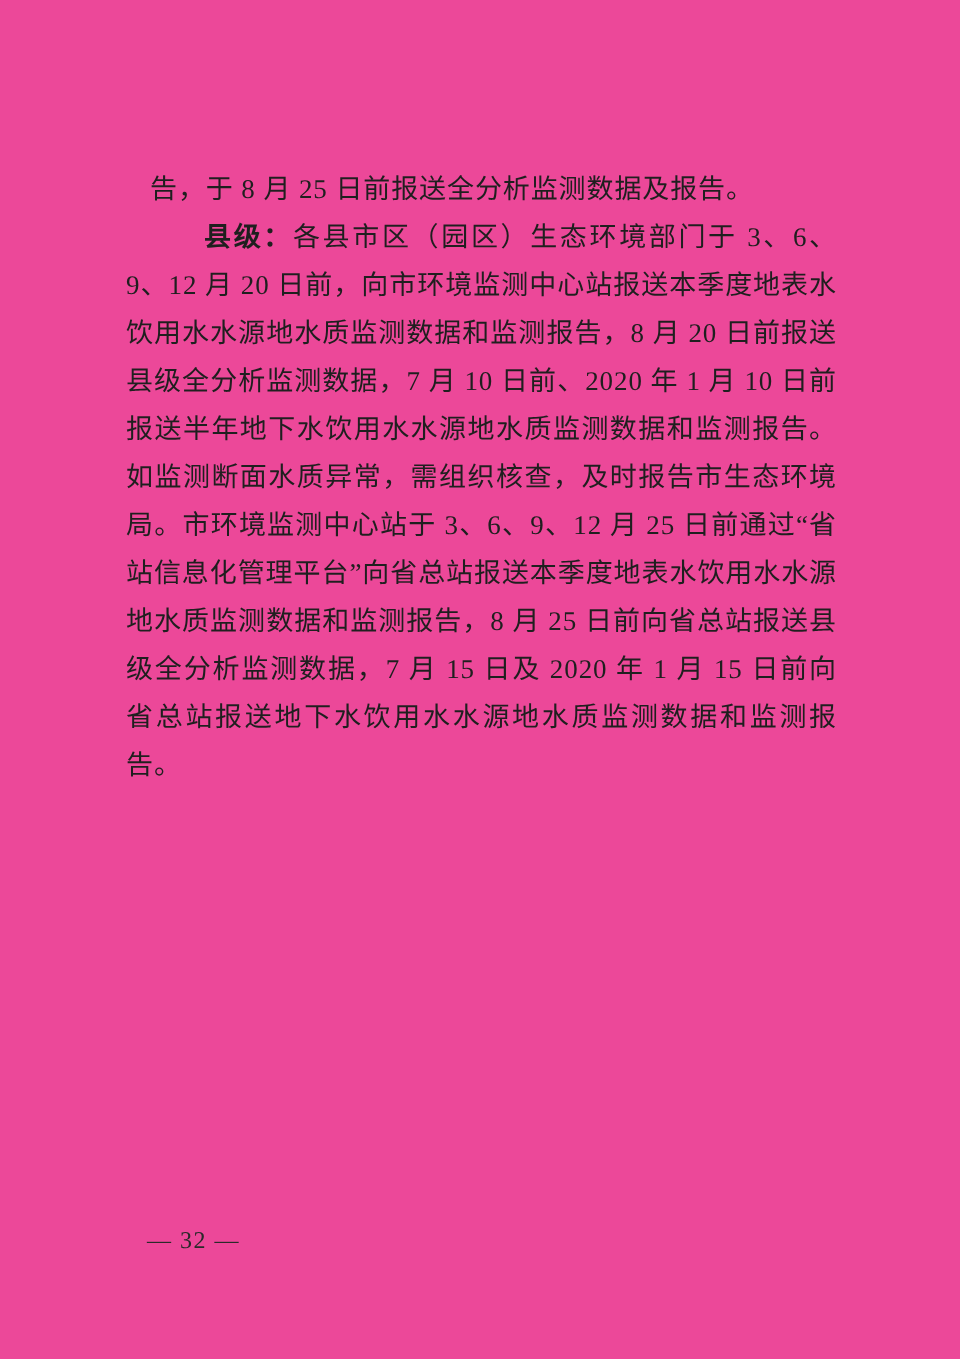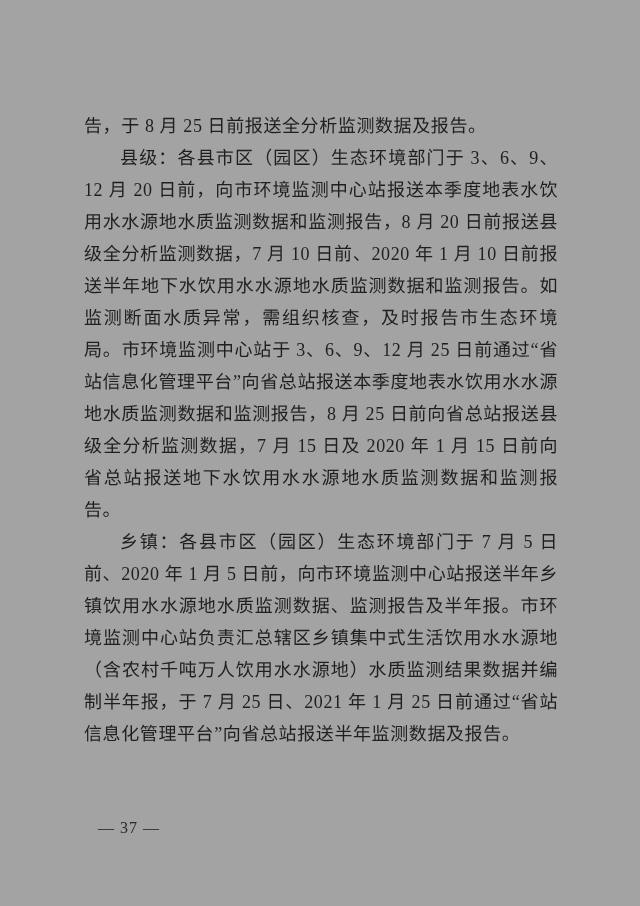--- a/index.html
+++ b/index.html
@@ -4,21 +4,21 @@
 <style>
   html, body {
     margin: 0;
     padding: 0;
     background: #ffffff;
   }
   .page {
     position: relative;
     width: 640px;
     height: 906px;
-    background: #a3a3a3;
+    background: #ec4899;
     overflow: hidden;
     font-family: "Liberation Serif", "DejaVu Serif", serif;
     color: #1f1f1f;
   }
   .content {
     position: absolute;
     left: 84px;
     top: 110px;
     width: 474px;
     font-size: 18px;
@@ -29,21 +29,22 @@
   }
   .para {
     margin: 0;
     padding: 0;
     text-indent: 2em;
   }
   .para.continuation {
     text-indent: 0;
   }
   .lead {
-    font-weight: normal;
+    font-weight: bold;
+    margin-left: 16px;
   }
   .footer {
     position: absolute;
     left: 98px;
     top: 812px;
     font-size: 16px;
     line-height: 32px;
     letter-spacing: 1px;
     color: #2a2a2a;
   }
@@ -51,19 +52,18 @@
 </head>
 <body>
 
 <div class="page">
   <div class="content">
 
     <p class="para continuation"><span class="lead"></span><span>告，于 8 月 25 日前报送全分析监测数据及报告。</span></p>
 
     <p class="para"><span class="lead">县级：</span><span>各县市区（园区）生态环境部门于 3、6、9、12 月 20 日前，向市环境监测中心站报送本季度地表水饮用水水源地水质监测数据和监测报告，8 月 20 日前报送县级全分析监测数据，7 月 10 日前、2020 年 1 月 10 日前报送半年地下水饮用水水源地水质监测数据和监测报告。如监测断面水质异常，需组织核查，及时报告市生态环境局。市环境监测中心站于 3、6、9、12 月 25 日前通过“省站信息化管理平台”向省总站报送本季度地表水饮用水水源地水质监测数据和监测报告，8 月 25 日前向省总站报送县级全分析监测数据，7 月 15 日及 2020 年 1 月 15 日前向省总站报送地下水饮用水水源地水质监测数据和监测报告。</span></p>
 
-    <p class="para"><span class="lead">乡镇：</span><span>各县市区（园区）生态环境部门于 7 月 5 日前、2020 年 1 月 5 日前，向市环境监测中心站报送半年乡镇饮用水水源地水质监测数据、监测报告及半年报。市环境监测中心站负责汇总辖区乡镇集中式生活饮用水水源地（含农村千吨万人饮用水水源地）水质监测结果数据并编制半年报，于 7 月 25 日、2021 年 1 月 25 日前通过“省站信息化管理平台”向省总站报送半年监测数据及报告。</span></p>
 
 
   </div>
 
-  <div class="footer">— 37 —</div>
+  <div class="footer">— 32 —</div>
 </div>
 
 </body></html>

